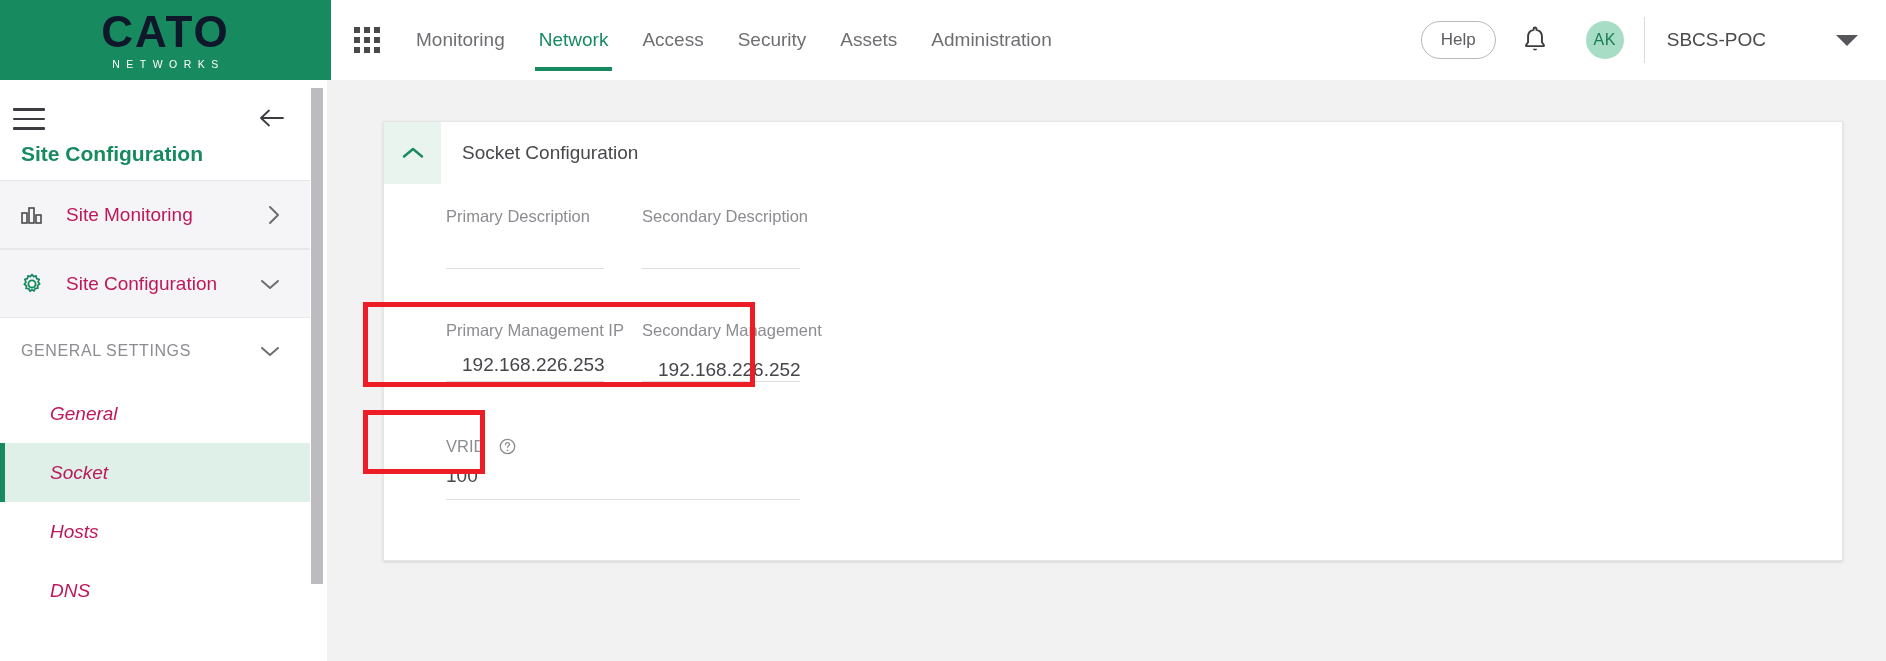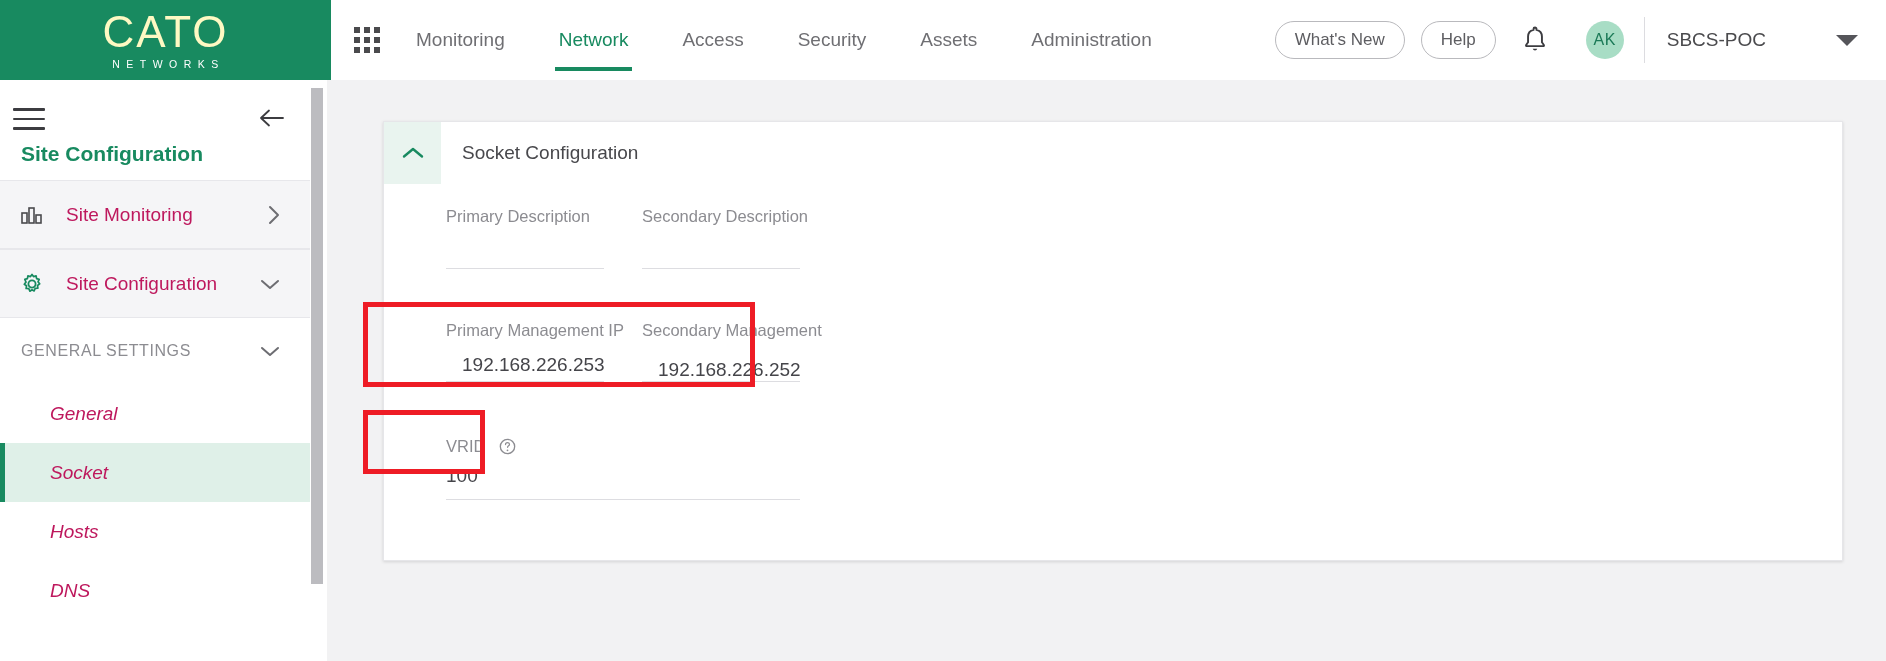--- a/index.html
+++ b/index.html
@@ -14,36 +14,36 @@
   #app { position: relative; width: 1886px; height: 661px; background: #ffffff; }
 
   
   .topbar { position: absolute; left: 0; top: 0; width: 1886px; height: 80px; background: #ffffff; }
   .logo-block {
     position: absolute; left: 0; top: 0; width: 331px; height: 80px;
     background: #188a60; display: flex; flex-direction: column;
     align-items: center; justify-content: center;
   }
   .logo-word {
-    color: #fef9c3; font-size: 44px; letter-spacing: 2px; line-height: 1;
-    font-family: "Liberation Sans", sans-serif; font-weight: 400;
+    color: #0f172a; font-size: 44px; letter-spacing: 2px; line-height: 1;
+    font-family: "Liberation Sans", sans-serif; font-weight: 700;
   }
   .logo-sub {
     color: #ffffff; font-size: 10.5px; letter-spacing: 6.5px;
     margin-top: 5px; margin-left: 6px; line-height: 1;
   }
   .topnav { position: absolute; left: 331px; top: 0; right: 0; height: 80px; background: #ffffff; }
   .grid-icon {
     position: absolute; left: 23px; top: 27px;
     width: 26px; height: 26px;
     display: grid; grid-template-columns: repeat(3, 6px); grid-template-rows: repeat(3, 6px);
     gap: 4px;
   }
   .grid-icon span { width: 6px; height: 6px; background: #4a4a4d; display: block; }
-  .navitems { position: absolute; left: 68px; top: 0; height: 80px; display: flex; align-items: center; gap: 20px; }
+  .navitems { position: absolute; left: 68px; top: 0; height: 80px; display: flex; align-items: center; }
   .navitem {
     position: relative; height: 80px; display: flex; align-items: center;
     padding: 0 17px; font-size: 19px; color: #6f6f73; cursor: pointer;
     white-space: nowrap;
   }
   .navitem.active { color: #188a60; }
   .navitem.active::after {
     content: ""; position: absolute; left: 13px; right: 13px; bottom: 9px;
     height: 4px; background: #188a60;
   }
@@ -167,21 +167,20 @@
       <div class="navitems">
         <div class="navitem">Monitoring</div>
         <div class="navitem active">Network</div>
         <div class="navitem">Access</div>
         <div class="navitem">Security</div>
         <div class="navitem">Assets</div>
         <div class="navitem">Administration</div>
       </div>
 
       <div class="topright">
-        <button class="pillbtn">What's New</button>
         <button class="pillbtn">Help</button>
 
         <svg class="bell" viewBox="0 0 24 24">
           <path d="M12 3.2c-.6 0-1.05.45-1.05 1.02v.6C8.6 5.3 7.1 7.25 7.1 9.6v4.0l-1.35 1.9c-.25.35 0 .85.45.85h11.6c.45 0 .7-.5.45-.85l-1.35-1.9v-4.0c0-2.35-1.5-4.3-3.85-4.78v-.6c0-.57-.45-1.02-1.05-1.02z" fill="none" stroke="#3c3c40" stroke-width="1.35"></path>
           <path d="M10.4 18.2a1.7 1.7 0 0 0 3.2 0z" fill="#3c3c40"></path>
         </svg>
 
         <div class="avatar">AK</div>
 
         <div class="vdivider"></div>

